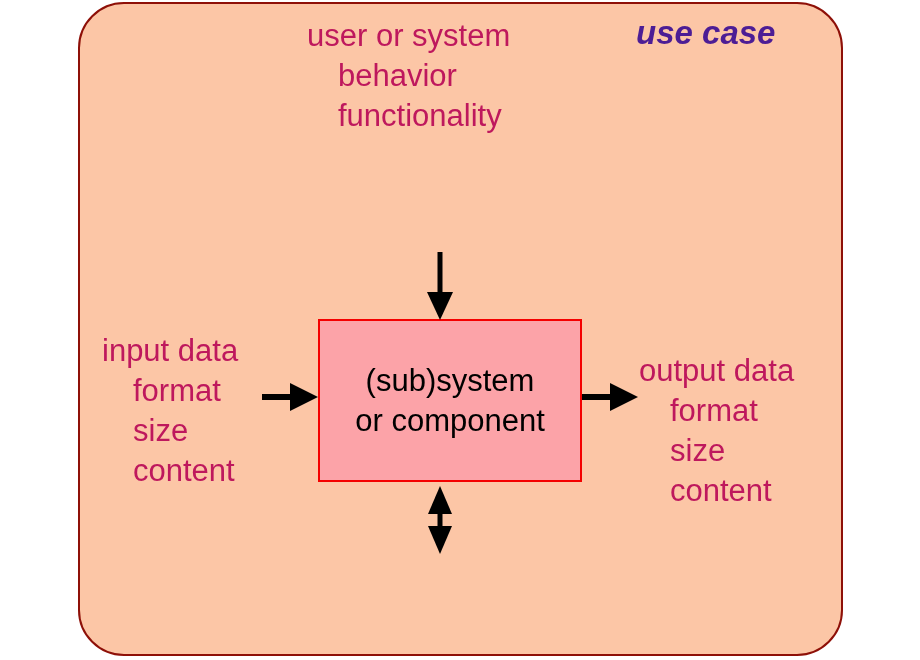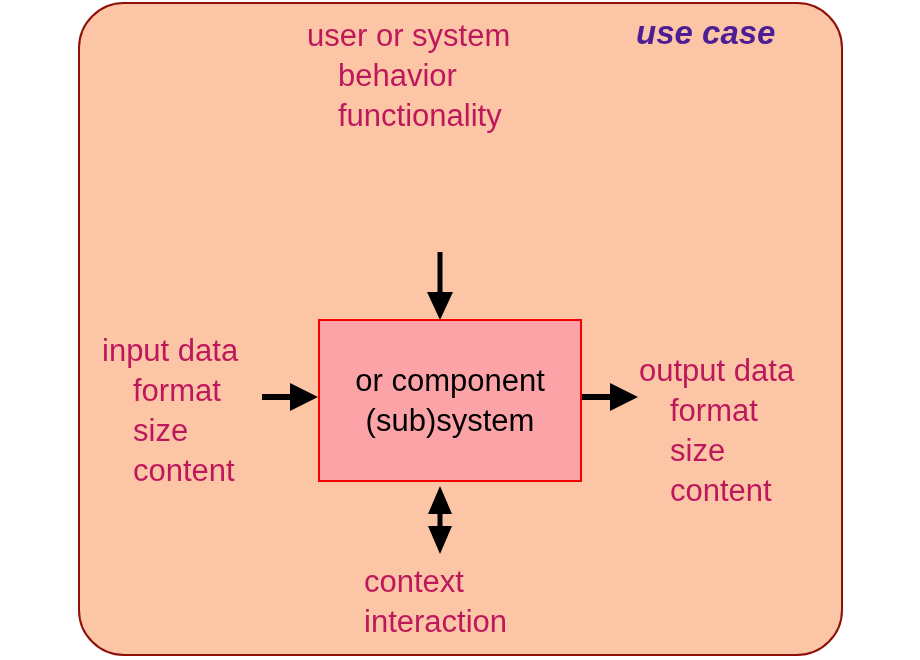--- a/index.html
+++ b/index.html
@@ -101,28 +101,24 @@
       <div class="indent">content</div>
     </div>
 
     <div class="txt" style="left:559px; top:312px;margin-top:35px;">
       <div>output data</div>
       <div class="indent">format</div>
       <div class="indent">size</div>
       <div class="indent">content</div>
     </div>
 
-    <div class="txt" style="left:284px; top:558px;">
-      <div>context</div>
-      <div>interaction</div>
-    </div>
 
     <div class="component-box" style="left:238px; top:315px;">
+      <div class="line">(sub)system</div>
       <div class="line">or component</div>
-      <div class="line">(sub)system</div>
     </div>
 
     <div class="arrow" style="left:342px; top:248px;">
       <svg width="36" height="70" viewBox="0 0 36 70">
         <line x1="18" y1="0" x2="18" y2="46" stroke="#000000" stroke-width="5"></line>
         <polygon points="18,68 5,40 31,40" fill="#000000"></polygon>
       </svg>
     </div>
 
     <div class="arrow" style="left:182px; top:376px;">

